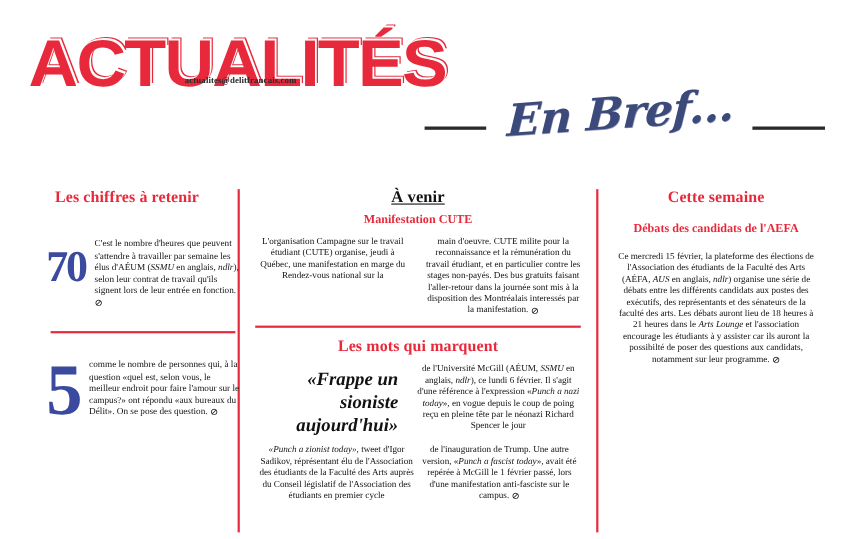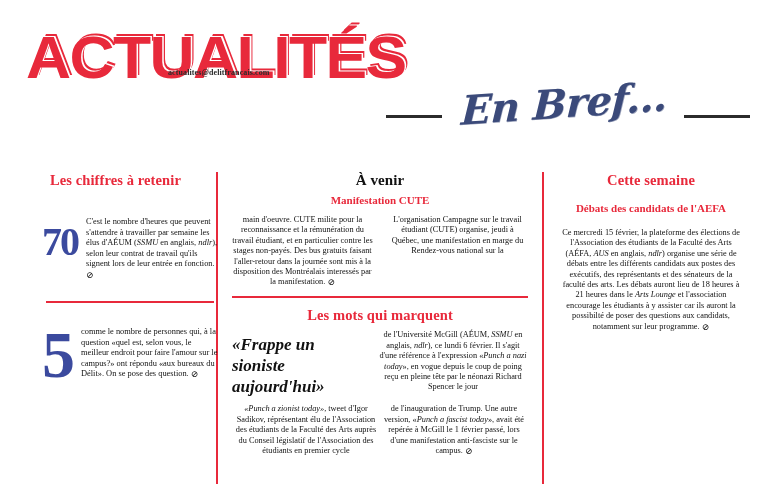--- a/index.html
+++ b/index.html
@@ -110,21 +110,21 @@
   .sec-head {
     font-family: "Liberation Serif", "DejaVu Serif", serif;
     font-weight: 700;
     font-size: 14.5px;
     color: #e8293b;
     text-align: center;
     margin: 0 0 6px 0;
     letter-spacing: 0.1px;
     white-space: nowrap;
   }
-  .sec-head.black { color: #111111; font-size: 15px; }
+  .sec-head.black { color: #111111; font-size: 15px; text-decoration: underline; }
   .sub-head {
     font-family: "Liberation Serif", "DejaVu Serif", serif;
     font-weight: 700;
     font-size: 11px;
     line-height: 11px;
     color: #e8293b;
     text-align: center;
     margin: 0 0 9px 0;
   }
   .body-txt {
@@ -191,21 +191,21 @@
     margin-top: 6px;
   }
   .pull-quote {
     flex: 0 0 130px;
     font-family: "Liberation Serif", "DejaVu Serif", serif;
     font-style: italic;
     font-weight: 700;
     font-size: 17px;
     line-height: 21px;
     color: #111111;
-    text-align: left;
+    text-align: right;
     padding-top: 4px;
   }
   .quote-side { flex: 1 1 0; }
 
   .mid-bottom {
     display: flex;
     margin-top: 7px;
   }
   .mid-bottom > div { flex: 1 1 0; }
 
@@ -252,24 +252,24 @@
       </div>
     </div>
   </div>
 
   <div class="col col-mid">
     <div class="sec-head black">À venir</div>
     <div class="sub-head">Manifestation CUTE</div>
 
     <div class="mid-two">
       <div>
+        <p class="body-txt center">L'organisation Campagne sur le travail étudiant (CUTE) organise, jeudi à Québec, une manifestation en marge du Rendez-vous national sur la</p>
+      </div>
+      <div>
         <p class="body-txt center"><span>main d'oeuvre. CUTE milite pour la reconnaissance et la rémunération du travail étudiant, et en particulier contre les stages non-payés. Des bus gratuits faisant l'aller-retour dans la journée sont mis à la disposition des Montréalais interessés par la manifestation.</span> <span class="endmark">⊘</span></p>
-      </div>
-      <div>
-        <p class="body-txt center">L'organisation Campagne sur le travail étudiant (CUTE) organise, jeudi à Québec, une manifestation en marge du Rendez-vous national sur la</p>
       </div>
     </div>
 
     <div class="hrule-red sep-mid"></div>
 
     <div class="sec-head">Les mots qui marquent</div>
 
     <div class="quote-wrap">
       <div class="pull-quote">«Frappe un sioniste aujourd'hui»</div>
       <div class="quote-side">

